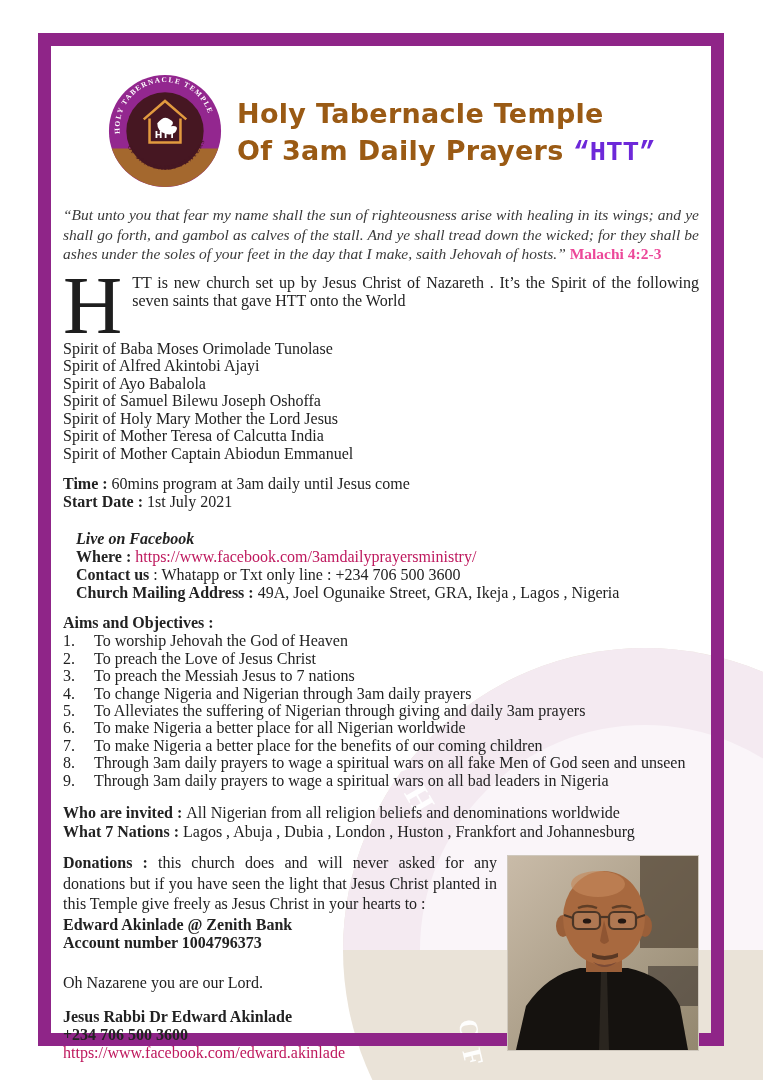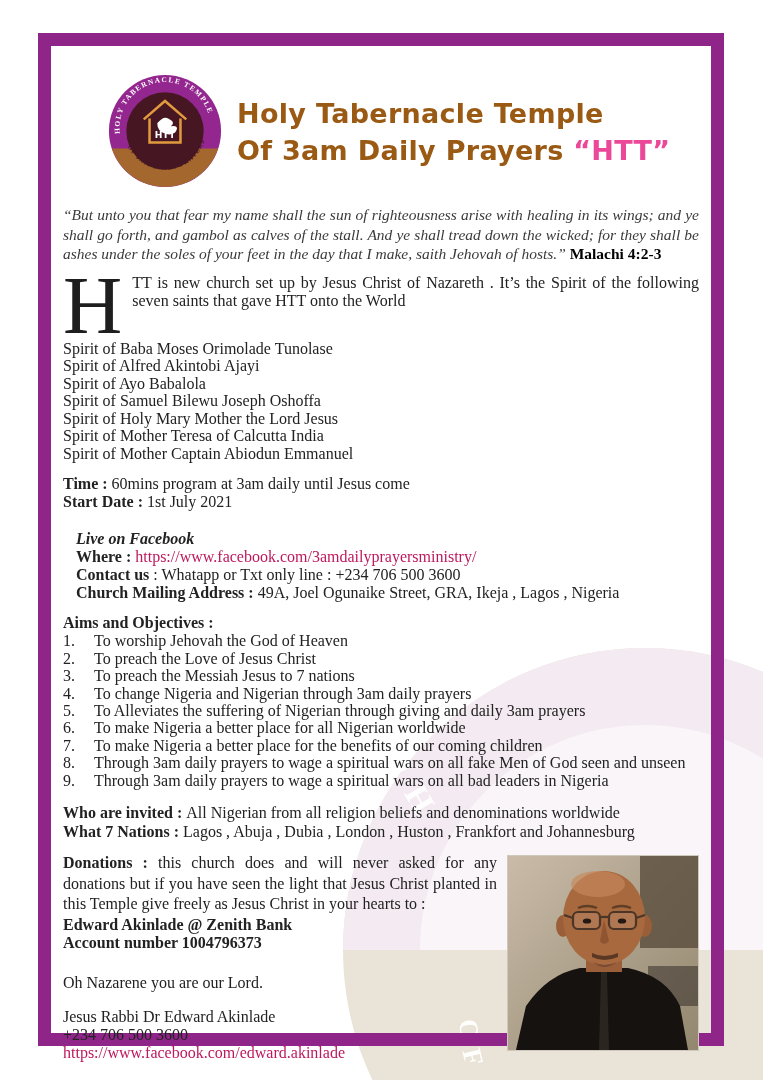--- a/index.html
+++ b/index.html
@@ -9,26 +9,26 @@
   .frame{position:absolute;left:38px;top:33px;width:660px;height:987px;
          border:13px solid #8F2588;z-index:2;background:transparent;}
   .content{position:absolute;left:51px;top:46px;width:660px;height:987px;z-index:3;
            box-sizing:border-box;padding:15px 12px 0 12px;}
 
   
   .header{display:flex;align-items:flex-start;margin-top:12px;}
   .logo{width:116px;height:116px;flex:0 0 auto;margin-left:44px;}
   .titles{margin-left:14px;padding-top:22px;font-family:"DejaVu Sans",sans-serif;
           font-weight:bold;font-size:27px;line-height:37px;color:#9A5A14;letter-spacing:.3px;}
-  .titles .abbr{color:#ec4899;}
+  .titles .abbr{color:#6d28d9;font-family:Liberation Mono, monospace;}
 
   
   .scripture{margin-top:16px;font-style:italic;font-size:15.5px;line-height:19.5px;
              text-align:justify;color:#3a3a3a;}
-  .scripture .ref{font-style:normal;font-weight:bold;color:#000000;}
+  .scripture .ref{font-style:normal;font-weight:bold;color:#ec4899;}
 
   
   .intro{margin-top:10px;font-size:16px;line-height:18.5px;text-align:justify;}
   .dropcap{float:left;font-size:82px;line-height:56px;height:58px;padding:4px 10px 0 0;
            font-family:"Liberation Serif",serif;color:#1e1e1e;}
   .spirits{clear:left;padding-top:4px;font-size:16px;line-height:17.5px;}
 
   .schedule{margin-top:13px;font-size:16px;line-height:18px;}
   b.lbl{font-weight:bold;}
 
@@ -42,21 +42,21 @@
   ol.aims-list li::before{content:counter(aim) ".";display:inline-block;width:31px;}
 
   .invited{margin-top:15px;font-size:16px;line-height:18.5px;}
 
   .bottom{margin-top:12px;font-size:16px;}
   .photo{float:right;width:190px;height:194px;margin:2px 0 4px 10px;border:1px solid #cfc8bd;}
   .donations{line-height:20.5px;text-align:justify;max-width:446px;}
   .bank-lines{line-height:18.5px;font-weight:bold;margin-top:1px;}
   .nazarene{margin-top:21px;line-height:18px;}
   .closing{margin-top:16px;line-height:18px;}
-  .closing .strong{font-weight:normal;}
+  .closing .strong{font-weight:bold;}
   .url{color:#be185d;text-decoration:none;}
 </style>
 </head>
 <body>
 
 <div class="canvas">
 
   <svg class="watermark-svg" width="763" height="1080" viewBox="0 0 763 1080" aria-hidden="true">
     <circle cx="645" cy="950" r="302" fill="#EAE3D8"></circle>
     <path d="M 343 950 A 302 302 0 0 1 947 950 Z" fill="#F4EAF1"></path>

